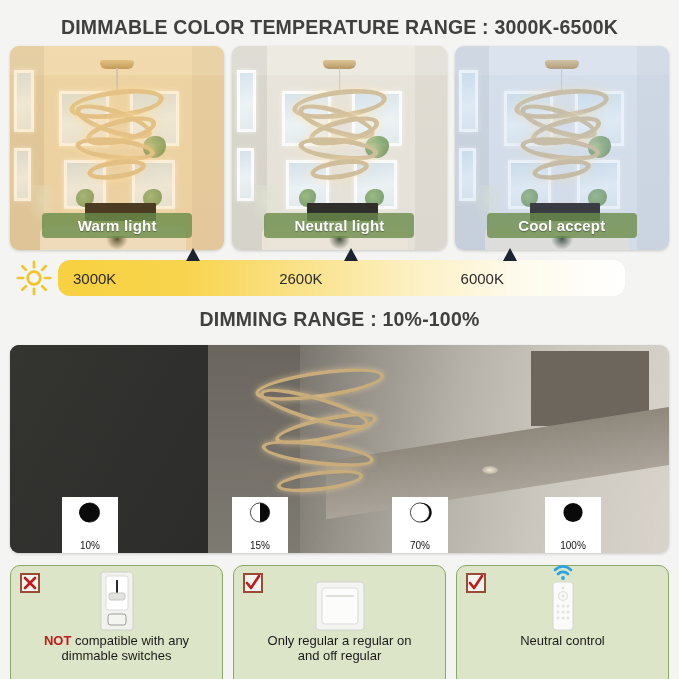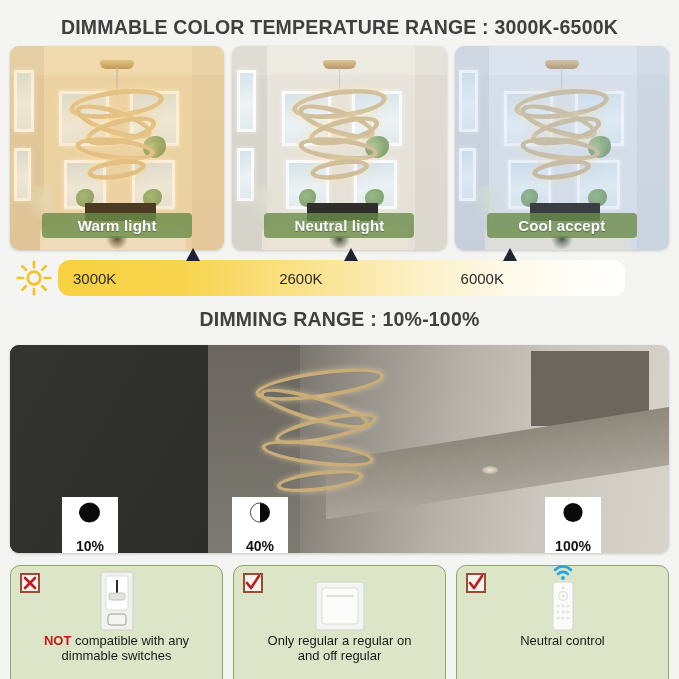--- a/index.html
+++ b/index.html
@@ -222,21 +222,21 @@
 
   .dim-badge {
     position: absolute; bottom: 0;
     width: 56px; height: 56px;
     background: #ffffff;
     display: flex; flex-direction: column;
     align-items: center; justify-content: flex-start;
     padding-top: 4px;
   }
   .dim-badge .pct {
-    font-size: 14px; color: #111; line-height: 14px; margin-top: 15px; font-weight: bold;
+    font-size: 10px; color: #111; line-height: 14px; margin-top: 15px;
   }
   .dim-badge svg { display: block; }
 
   
   .cards {
     display: flex; gap: 10px;
     margin: 12px 10px 0 10px;
   }
   .card {
     position: relative;
@@ -420,23 +420,30 @@
         <path d="M18 3 A15 15 0 0 1 18 33 A15 15 0 0 1 14 3 Z" fill="#0a0a0a"></path>
       </svg>
       <div class="pct">10%</div>
     </div>
 
     <div class="dim-badge" style="left:222px;">
       <svg width="36" height="36" viewBox="0 0 36 36">
         <circle cx="18" cy="18" r="15" fill="#ffffff" stroke="#111" stroke-width="1.2"></circle>
         <path d="M18 3 A15 15 0 0 1 18 33 Z" fill="#0a0a0a"></path>
       </svg>
-      <div class="pct">40%</div>
-    </div>
-
+      <div class="pct">15%</div>
+    </div>
+
+    <div class="dim-badge" style="left:382px;">
+      <svg width="36" height="36" viewBox="0 0 36 36">
+        <circle cx="18" cy="18" r="15" fill="#ffffff" stroke="#111" stroke-width="1.2"></circle>
+        <path d="M18 3 A15 15 0 0 1 18 33 A15 15 0 0 0 24 3 Z" fill="#0a0a0a"></path>
+      </svg>
+      <div class="pct">70%</div>
+    </div>
 
     <div class="dim-badge" style="left:535px;">
       <svg width="36" height="36" viewBox="0 0 36 36">
         <circle cx="18" cy="18" r="15" fill="#0a0a0a"></circle>
       </svg>
       <div class="pct">100%</div>
     </div>
   </div>
 </div>
 

